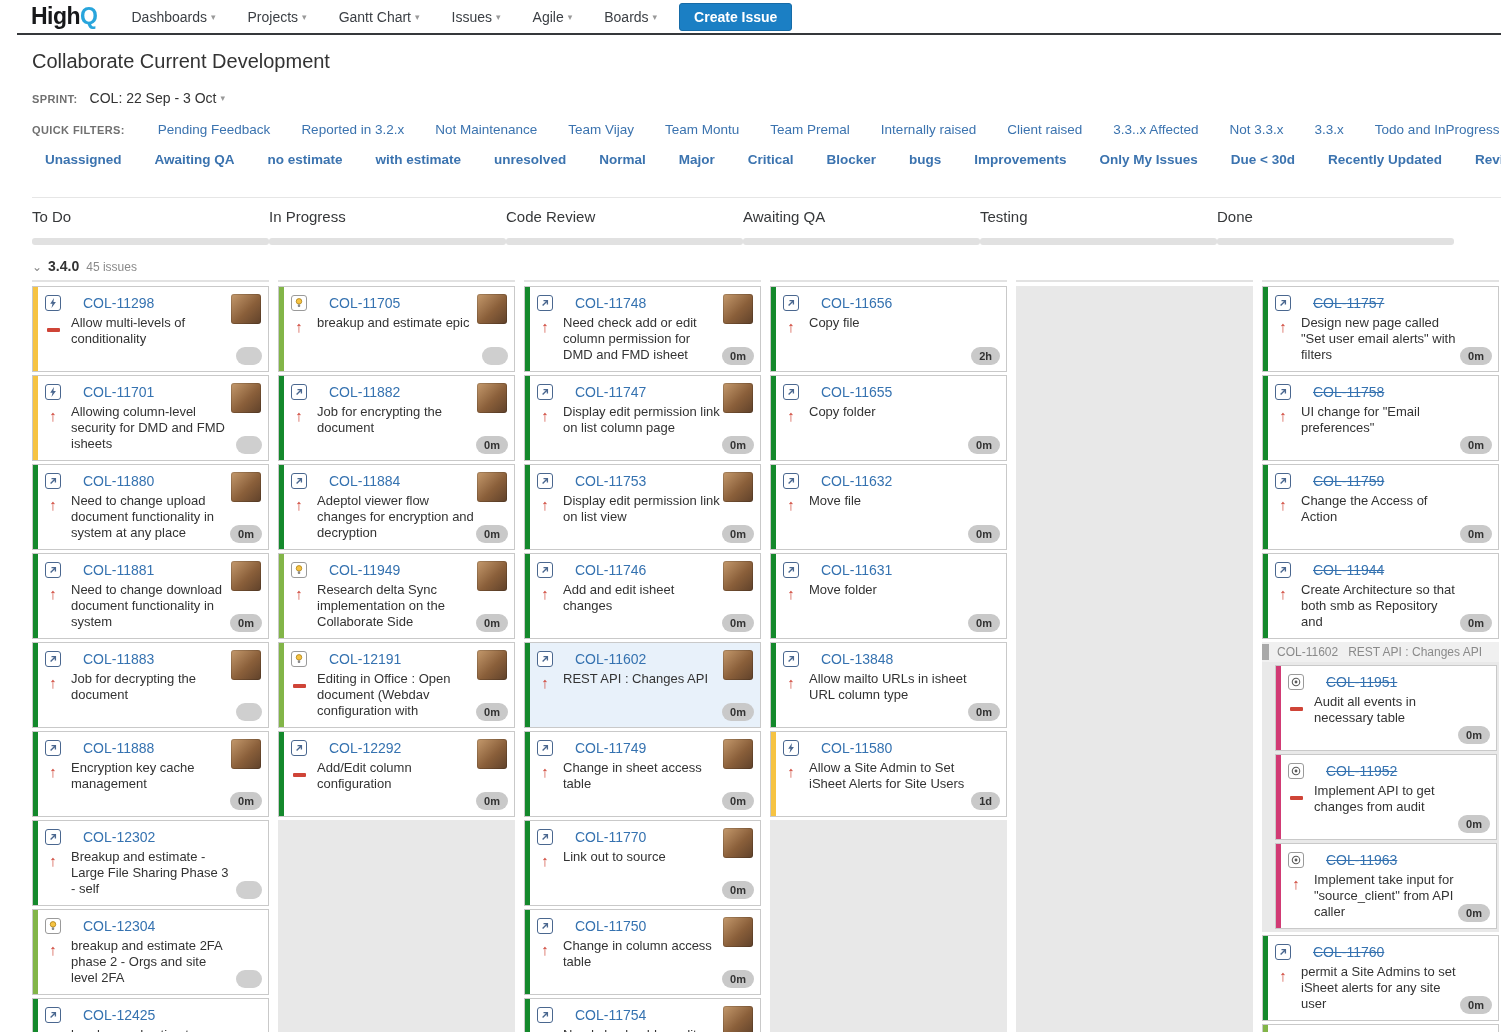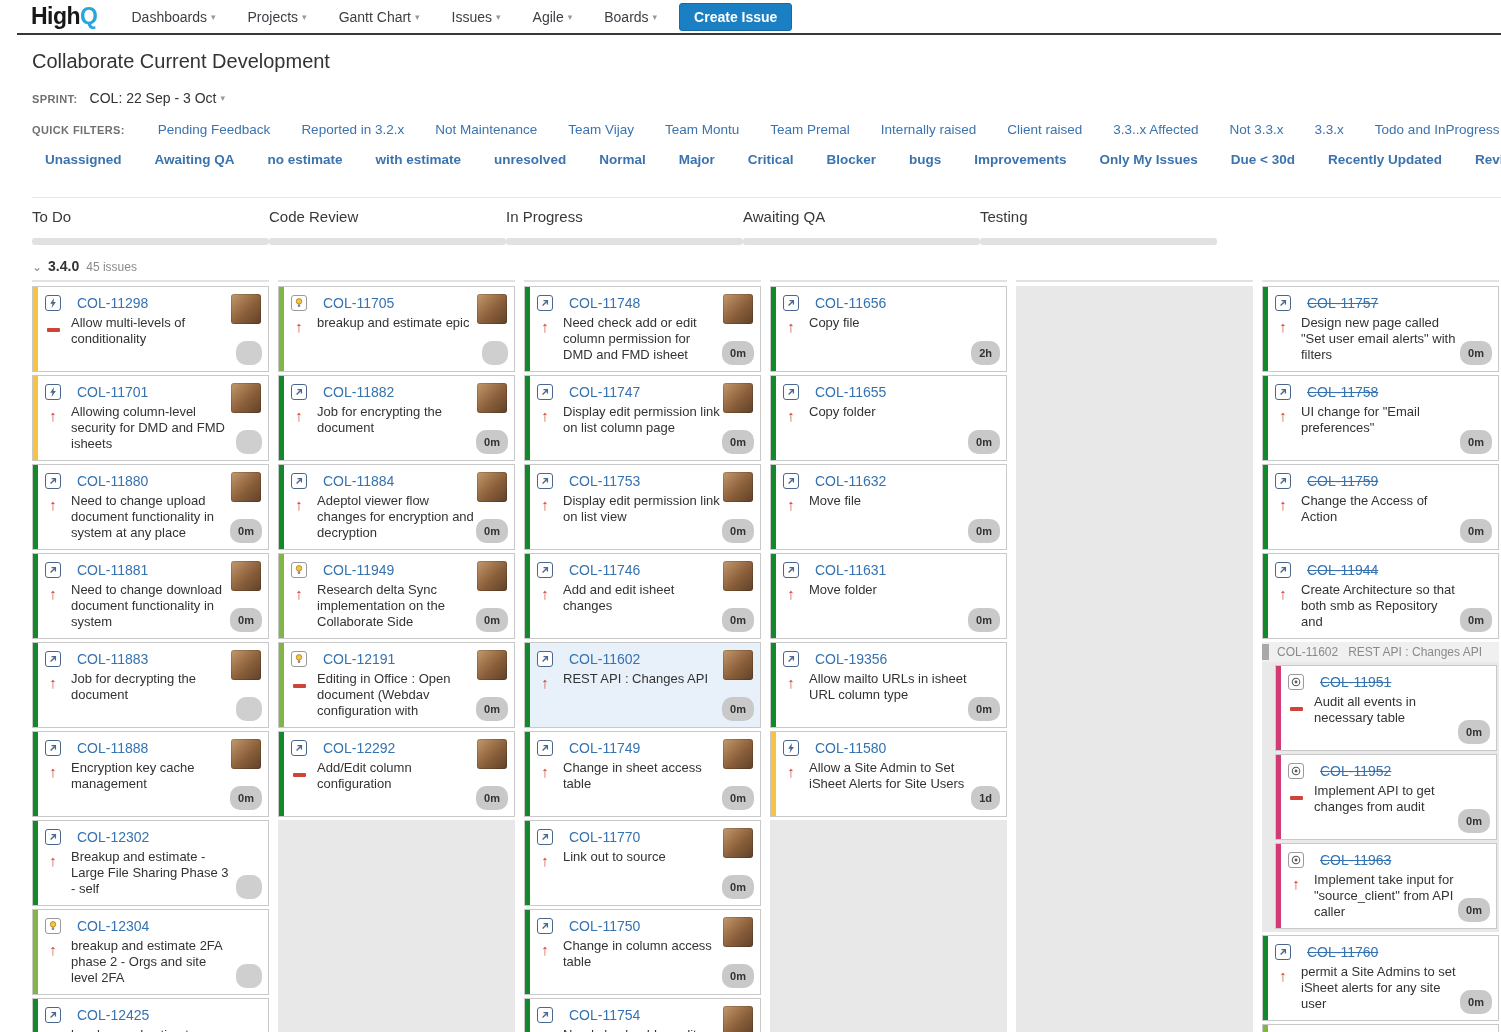--- a/index.html
+++ b/index.html
@@ -56,27 +56,27 @@
   .s-lightgreen .stripe{background:#82b548;}
   .s-yellow .stripe{background:#f6c342;}
   .s-pink .stripe{background:#d13a74;}
   .type-icon{position:absolute;left:12px;top:8px;width:16px;height:16px;border-radius:3px;border:1px solid #4a678f;
              background:#fff;display:flex;align-items:center;justify-content:center;box-sizing:border-box;}
   .type-icon.gray{border-color:#9a9a9a;}
   .type-icon svg{width:12px;height:12px;display:block;}
   .prio{position:absolute;left:11px;top:31px;width:18px;text-align:center;}
   .pr-up{color:#cf4437;font-weight:bold;font-size:15px;line-height:15px;display:inline-block;}
   .pr-dash{display:inline-block;width:13px;height:4px;background:#cf4437;border-radius:1px;margin-top:6px;}
-  .key{position:absolute;left:44px;top:8px;font-size:14px;color:#3572b0;text-decoration:none;white-space:nowrap;}
+  .key{position:absolute;left:50px;top:8px;font-size:14px;color:#3572b0;text-decoration:none;white-space:nowrap;}
   .key.struck{text-decoration:line-through;}
   .title{position:absolute;left:38px;top:28px;width:158px;font-size:13px;line-height:16px;color:#333;
          max-height:48px;overflow:hidden;}
   .avatar{position:absolute;right:7px;top:7px;width:30px;height:30px;border-radius:3px;
           background:linear-gradient(135deg,#c59a6d 0%,#8a5f3a 55%,#5f412a 100%);box-shadow:inset 0 0 0 1px rgba(0,0,0,.15);}
-  .badge{position:absolute;right:6px;bottom:6px;height:24px;border-radius:10px;background:#c9c9c9;color:#333;
+  .badge{position:absolute;right:6px;bottom:6px;height:18px;border-radius:10px;background:#c9c9c9;color:#333;
          font-size:11px;font-weight:bold;display:flex;align-items:center;justify-content:center;padding:0 8px;}
   .badge.empty{width:26px;padding:0;background:#cfcfcf;}
 
   
   .group{background:#e9e9e9;margin-bottom:3px;flex-shrink:0;}
   .group-hdr{display:flex;align-items:center;height:20px;background:#f0f0f0;font-size:12px;color:#8a8a8a;cursor:pointer;}
   .g-tab{width:7px;height:16px;background:#a9a9a9;margin-right:8px;flex-shrink:0;}
   .g-key{color:#8a8a8a;margin-right:10px;white-space:nowrap;}
   .g-title{color:#8a8a8a;white-space:nowrap;overflow:hidden;}
   .group-cards{padding:3px 2px 0 13px;display:flex;flex-direction:column;}
@@ -142,33 +142,37 @@
     </div>
   </div>
 
   <div class="board">
     <div class="col-heads">
         <div class="col-head">
           <div class="col-name">To Do</div>
           <div class="col-bar"></div>
         </div>
         <div class="col-head">
+          <div class="col-name">In Progress</div>
+          <div class="col-bar"></div>
+        </div>
+        <div class="col-head">
           <div class="col-name">Code Review</div>
-          <div class="col-bar"></div>
-        </div>
-        <div class="col-head">
-          <div class="col-name">In Progress</div>
           <div class="col-bar"></div>
         </div>
         <div class="col-head">
           <div class="col-name">Awaiting QA</div>
           <div class="col-bar"></div>
         </div>
         <div class="col-head">
           <div class="col-name">Testing</div>
+          <div class="col-bar"></div>
+        </div>
+        <div class="col-head">
+          <div class="col-name">Done</div>
           <div class="col-bar"></div>
         </div>
       </div>
     <div class="swimlane">
       <span class="swim-chevron">⌄</span>
       <span class="swim-version">3.4.0</span>
       <span class="swim-count">45 issues</span>
     </div>
     <div class="columns">
         <div class="stack">
@@ -543,21 +547,21 @@
             <span class="badge">0m</span>
           </div>
           <div class="card s-green">
             <div class="stripe"></div>
             <span class="type-icon">
               <svg viewBox="0 0 16 16">
                 <path d="M4.8 11.2 L10.8 5.2 M6 4.8 H11.2 V10" stroke="#4a678f" stroke-width="1.8" fill="none"></path>
               </svg>
             </span>
             <span class="prio"><span class="pr-up">↑</span></span>
-            <a class="key">COL-19356</a>
+            <a class="key">COL-13848</a>
             <div class="title">Allow mailto URLs in isheet URL column type</div>
             <span class="badge">0m</span>
           </div>
           <div class="card s-yellow">
             <div class="stripe"></div>
             <span class="type-icon">
               <svg viewBox="0 0 16 16">
                 <path d="M9.3 1.3 L4.3 9 H7.3 L6 14.7 L11.9 6.6 H8.6 Z" fill="#4a678f"></path>
               </svg>
             </span>

